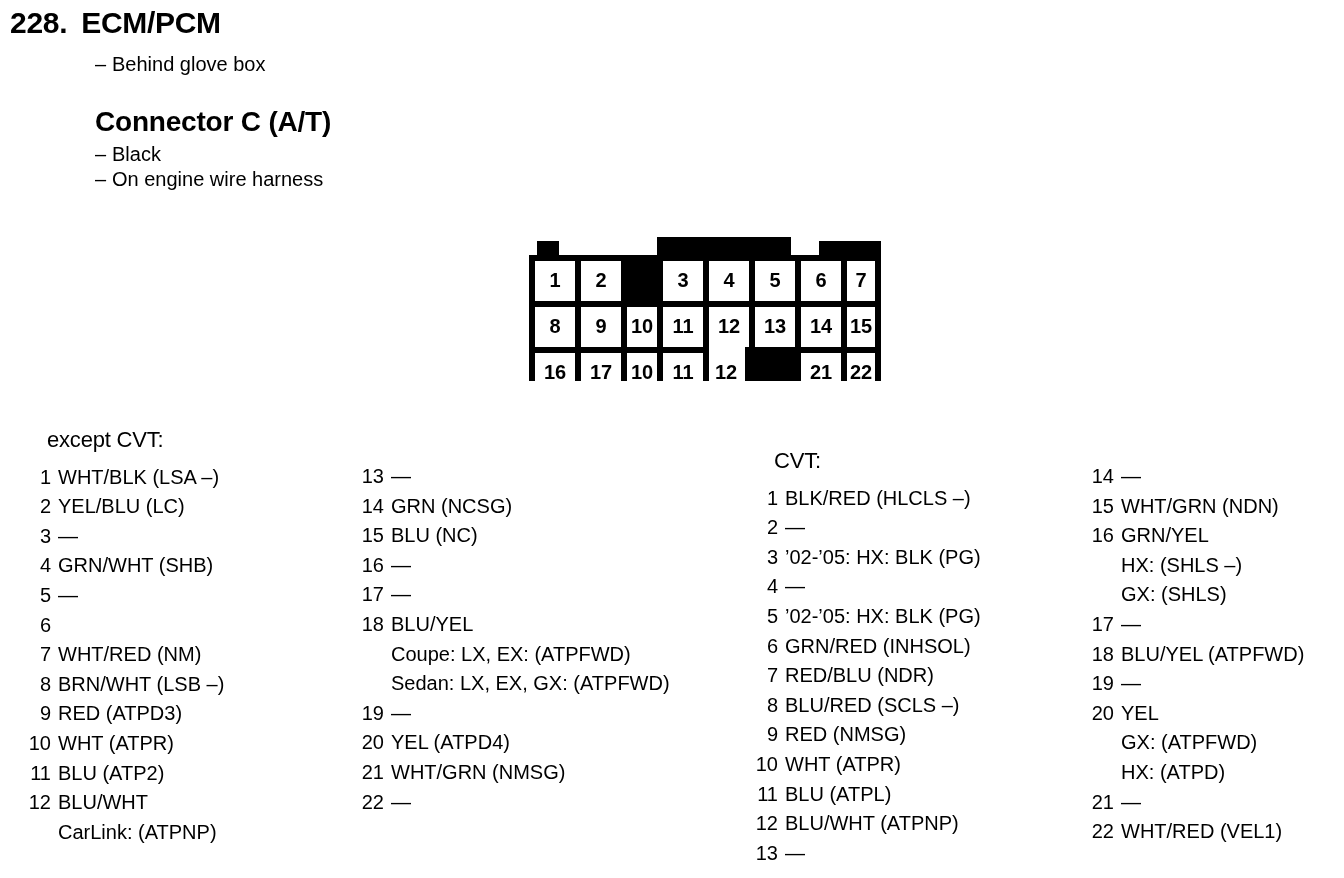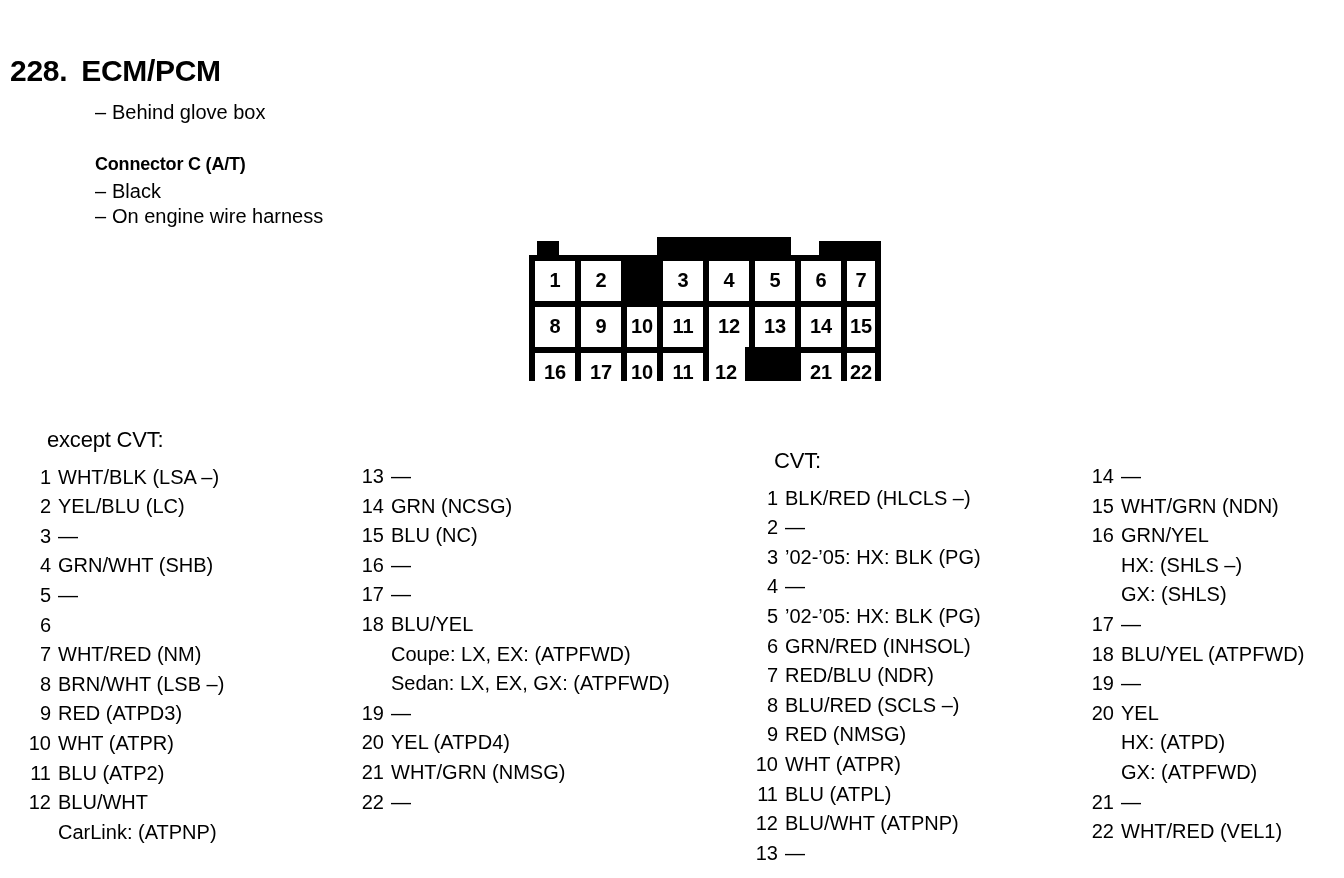--- a/index.html
+++ b/index.html
@@ -23,37 +23,37 @@
     top: 6px;
     width: 700px;
   }
   .title-row {
     display: flex;
     align-items: baseline;
     font-size: 30px;
     font-weight: bold;
     letter-spacing: -0.3px;
   }
-  .title-num { margin-right: 14px; margin-top: 48px; }
+  .title-num { margin-right: 14px; }
   .title-name { }
 
   .sub-line {
     font-size: 20px;
     margin-left: 85px;
     white-space: nowrap;
     line-height: 1.0;
   }
   .dash-item { display: flex; }
   .dash-item .dash {
     width: 17px;
     flex: 0 0 17px;
   }
 
   .subhead {
-    font-size: 18px;
+    font-size: 28px;
     font-weight: bold;
     margin-left: 85px;
     letter-spacing: -0.2px;
   }
 
   
   #connector {
     position: absolute;
     left: 529px;
     top: 231px;
@@ -385,21 +385,21 @@
       <div class="pin">
         <span class="num">18</span>
         <span class="val"><span>BLU/YEL (ATPFWD)</span></span>
       </div>
       <div class="pin">
         <span class="num">19</span>
         <span class="val"><span>—</span></span>
       </div>
       <div class="pin">
         <span class="num">20</span>
-        <span class="val"><span>YEL</span><span class="sub">HX: (ATPD)</span><span class="sub">GX: (ATPFWD)</span></span>
+        <span class="val"><span>YEL</span><span class="sub">GX: (ATPFWD)</span><span class="sub">HX: (ATPD)</span></span>
       </div>
       <div class="pin">
         <span class="num">21</span>
         <span class="val"><span>—</span></span>
       </div>
       <div class="pin">
         <span class="num">22</span>
         <span class="val"><span>WHT/RED (VEL1)</span></span>
       </div>
     </div>

